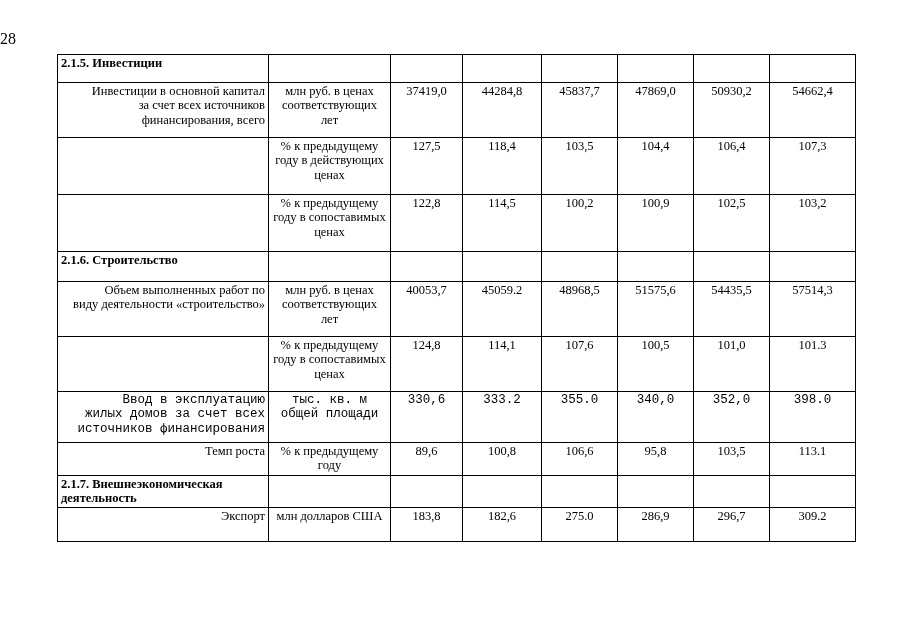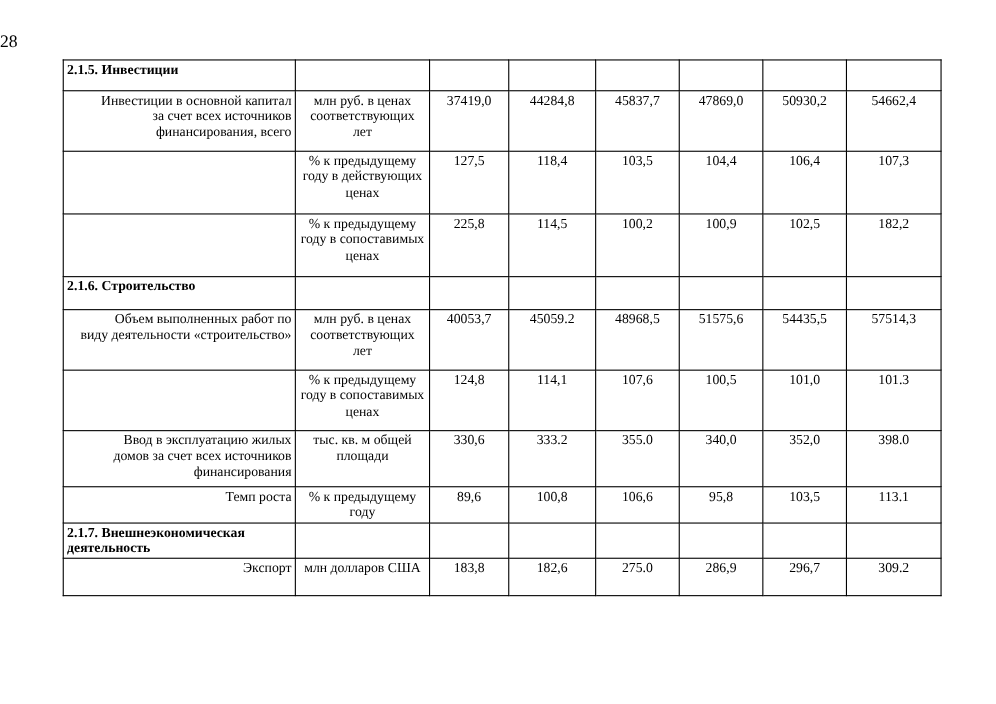--- a/index.html
+++ b/index.html
@@ -51,21 +51,21 @@
     text-align: center;
   }
   
   tr:nth-child(1)  { height: 28px; }
   tr:nth-child(2)  { height: 55px; }
   tr:nth-child(3)  { height: 57px; }
   tr:nth-child(4)  { height: 57px; }
   tr:nth-child(5)  { height: 30px; }
   tr:nth-child(6)  { height: 55px; }
   tr:nth-child(7)  { height: 55px; }
-  tr:nth-child(8)  { height: 51px; }
+  tr:nth-child(8)  { height: 51px; font-family: Liberation Mono, monospace; }
   tr:nth-child(9)  { height: 25px; }
   tr:nth-child(10) { height: 30px; }
   tr:nth-child(11) { height: 34px; }
 </style>
 </head>
 <body>
 
 <div class="page-number">28</div>
 
 <table class="report-table">
@@ -106,26 +106,26 @@
         <td class="value-cell">127,5</td>
         <td class="value-cell">118,4</td>
         <td class="value-cell">103,5</td>
         <td class="value-cell">104,4</td>
         <td class="value-cell">106,4</td>
         <td class="value-cell">107,3</td>
       </tr>
       <tr>
         <td class="indicator-cell"></td>
         <td class="unit-cell">% к предыдущему году в сопоставимых ценах</td>
-        <td class="value-cell">225,8</td>
+        <td class="value-cell">122,8</td>
         <td class="value-cell">114,5</td>
         <td class="value-cell">100,2</td>
         <td class="value-cell">100,9</td>
         <td class="value-cell">102,5</td>
-        <td class="value-cell">182,2</td>
+        <td class="value-cell">103,2</td>
       </tr>
       <tr>
         <td class="section-cell">2.1.6. Строительство</td>
         <td class="unit-cell"></td>
         <td class="value-cell"></td>
         <td class="value-cell"></td>
         <td class="value-cell"></td>
         <td class="value-cell"></td>
         <td class="value-cell"></td>
         <td class="value-cell"></td>

